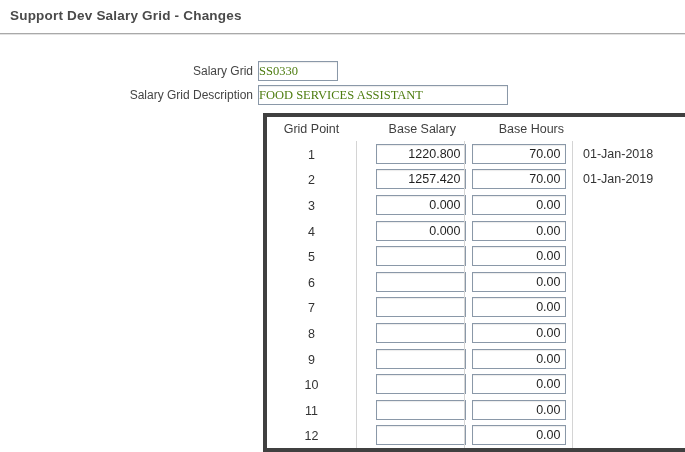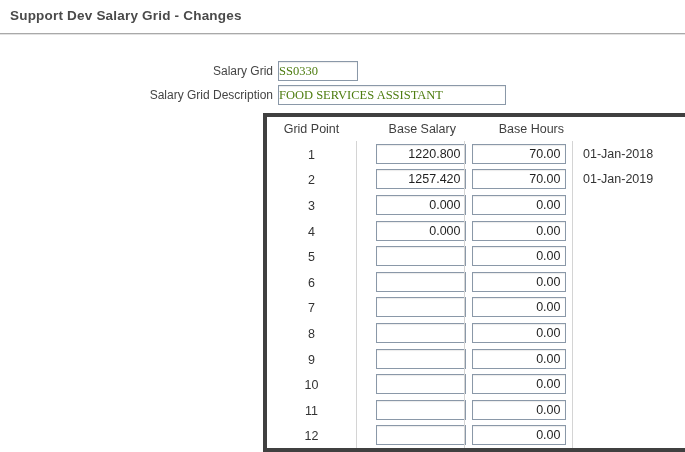--- a/index.html
+++ b/index.html
@@ -16,21 +16,21 @@
     color: #4a4a4a;
     letter-spacing: 0.2px;
   }
   .title-divider {
     margin-top: 10px;
     border: 0;
     height: 2px;
     background: #a9a9a9;
     border-bottom: 1px solid #e2e2e2;
   }
-  .form-area { margin-top: 26px; margin-left: 20px; }
+  .form-area { margin-top: 26px; }
   .form-row {
     display: flex;
     align-items: center;
     margin-bottom: 4px;
     height: 20px;
   }
   .form-label {
     width: 258px;
     text-align: right;
     font-size: 12px;
@@ -42,21 +42,21 @@
     height: 20px;
     border: 1px solid #8a98a8;
     background: #ffffff;
     font-family: Liberation Serif, serif;
     font-size: 12.5px;
     color: #4d7c0f;
     padding: 0 0;
     box-shadow: inset 0 1px 1px rgba(0,0,0,0.08);
   }
   .input-grid-code { width: 80px; }
-  .input-grid-desc { width: 228px; }
+  .input-grid-desc { width: 250px; }
 
   .grid-table {
     margin: 8px 0 0 263px;
     width: 436px;
     border: 4px solid #404040;
     background: #ffffff;
   }
   .grid-header {
     display: flex;
     height: 24px;

